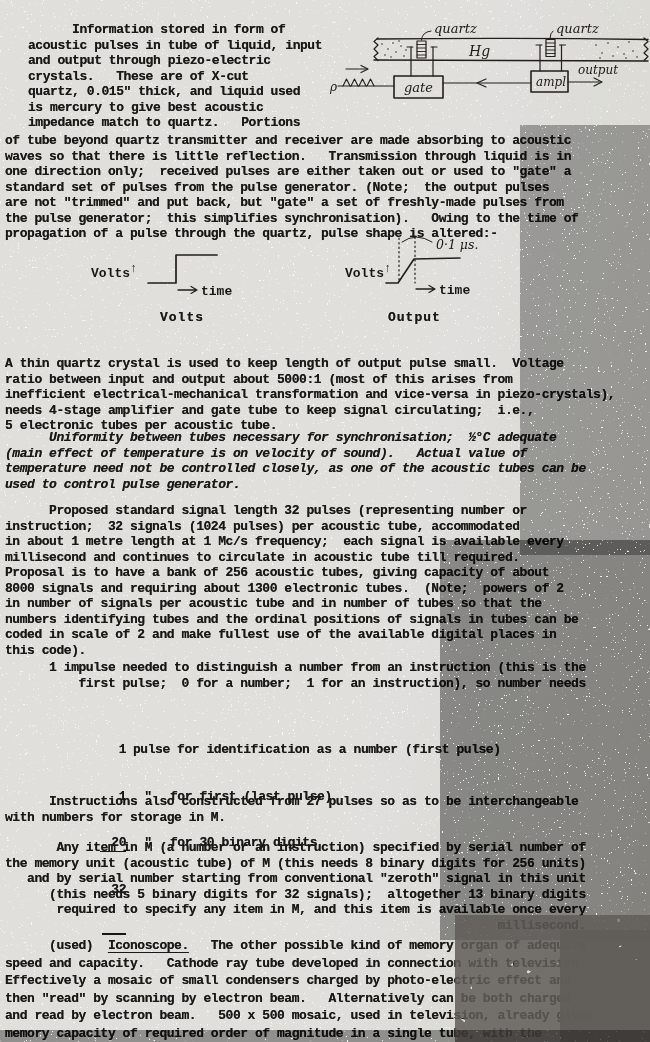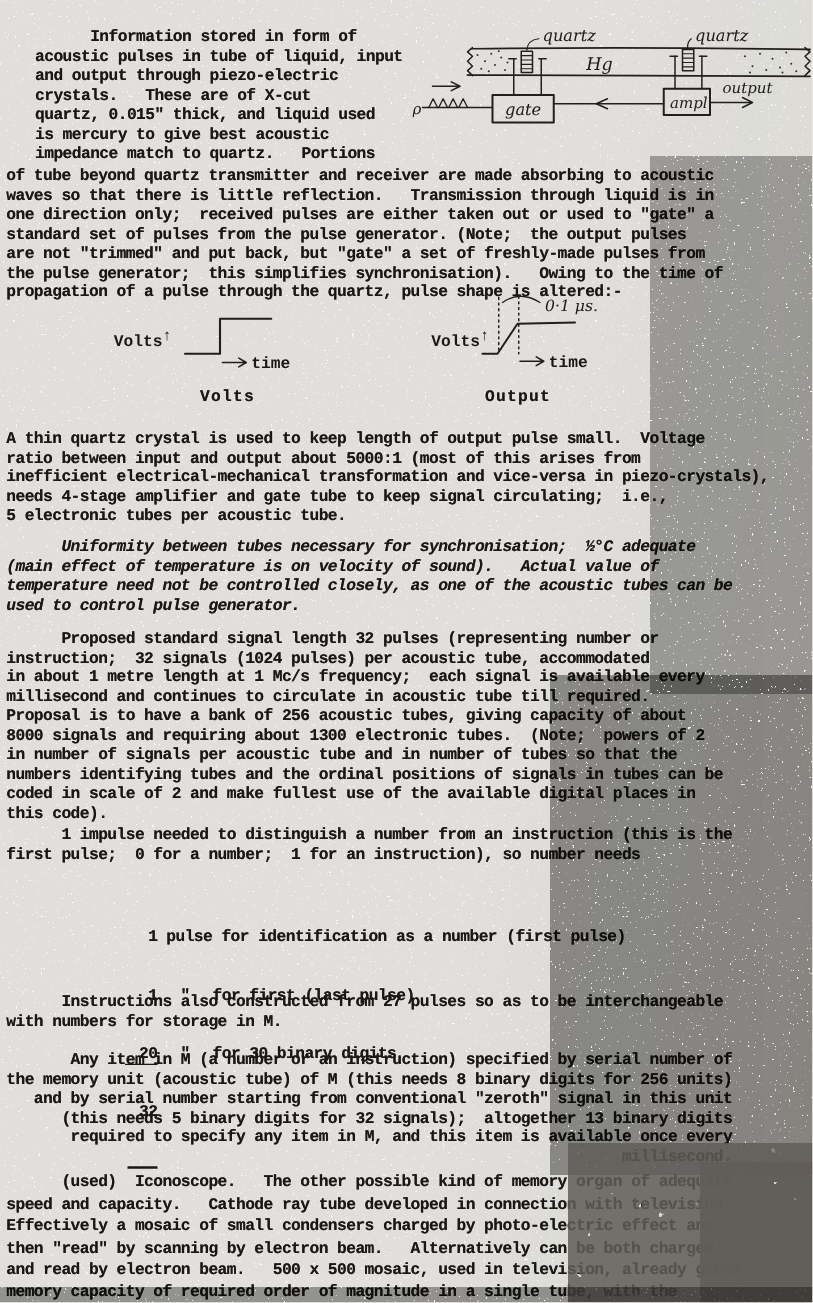--- a/index.html
+++ b/index.html
@@ -19,21 +19,21 @@
     white-space:pre;
     text-shadow:0 0 0.5px rgba(30,28,25,0.75);
   }
   .hand{
     font-family:"DejaVu Serif",serif;
     font-style:italic;
     fill:#23201c;
   }
   .ink{stroke:#26231f;fill:none;stroke-linecap:round;stroke-linejoin:round;}
   .caption{letter-spacing:1px;}
-  .uword{text-underline-offset:2.5px;}
+  .uword{text-decoration:underline;text-underline-offset:2.5px;}
   
   .sumtbl{position:absolute;left:100px;top:711px;font-family:"Liberation Mono",monospace;
     font-weight:700;font-size:13px;line-height:15.5px;letter-spacing:-0.45px;color:#1d1b18;
     text-shadow:0 0 0.5px rgba(30,28,25,0.75);white-space:pre;}
   .trow{height:15.5px;}
   .qty{display:inline-block;width:26px;text-align:right;}
   .qty-sum{border-bottom:1.6px solid #1d1b18;}
   .ditto{display:inline-block;width:44px;text-align:center;}
   .desc1{margin-left:7px;}
   .sum-dash{width:24px;border-top:2.6px solid #1d1b18;margin-top:5px;margin-left:2px;}
@@ -152,21 +152,21 @@
     <text x="7" y="44" font-family="Liberation Mono, monospace" font-weight="700" font-size="13" fill="#1d1b18" stroke="none"><tspan>Volts</tspan><tspan dy="-5" font-size="12">↑</tspan></text>
     <path d="M48 50 L 60 50 L 76 26 L 122 25" stroke-width="1.6"></path>
     <path d="M61 5 V 50 M77 4 V 50" stroke-width="1.2" stroke-dasharray="1.5,3"></path>
     <path d="M64 9 Q 78 -1 94 9" stroke-width="1"></path>
     <text class="hand" x="98" y="16" font-size="12.5" stroke="none">0·1 μs.</text>
     <path d="M78 56 H 96 M91 52.5 L 97 56 L 91 59.5" stroke-width="1.3"></path>
     <text x="101" y="60.5" font-family="Liberation Mono, monospace" font-weight="700" font-size="13" fill="#1d1b18" stroke="none">time</text>
   </svg>
   <div class="tw caption" style="left:388px;top:310px;">Output</div>
 
-  <div class="tw" style="left:5px;top:343px;font-family:Liberation Mono, monospace;">A thin quartz crystal is used to keep length of output pulse small.  Voltage
+  <div class="tw" style="left:5px;top:356px;font-family:Liberation Mono, monospace;">A thin quartz crystal is used to keep length of output pulse small.  Voltage
 ratio between input and output about 5000:1 (most of this arises from
 inefficient electrical-mechanical transformation and vice-versa in piezo-crystals),
 needs 4-stage amplifier and gate tube to keep signal circulating;  i.e.,
 5 electronic tubes per acoustic tube.</div>
 
   <div class="tw" style="left:5px;top:430px;font-style:italic;">      Uniformity between tubes necessary for synchronisation;  ½°C adequate
 (main effect of temperature is on velocity of sound).   Actual value of
 temperature need not be controlled closely, as one of the acoustic tubes can be
 used to control pulse generator.</div>
 
@@ -174,21 +174,21 @@
 instruction;  32 signals (1024 pulses) per acoustic tube, accommodated
 in about 1 metre length at 1 Mc/s frequency;  each signal is available every
 millisecond and continues to circulate in acoustic tube till required.
 Proposal is to have a bank of 256 acoustic tubes, giving capacity of about
 8000 signals and requiring about 1300 electronic tubes.  (Note;  powers of 2
 in number of signals per acoustic tube and in number of tubes so that the
 numbers identifying tubes and the ordinal positions of signals in tubes can be
 coded in scale of 2 and make fullest use of the available digital places in
 this code).</div>
 
-  <div class="tw" style="left:5px;top:660px;">      1 impulse needed to distinguish a number from an instruction (this is the
+  <div class="tw" style="left:5px;top:660px;text-align:right;">      1 impulse needed to distinguish a number from an instruction (this is the
 first pulse;  0 for a number;  1 for an instruction), so number needs</div>
 
   <div class="sumtbl">
     <div class="trow"><span class="qty">1</span><span class="desc1">pulse for identification as a number (first pulse)</span></div>
     <div class="trow"><span class="qty">1</span><span class="ditto">"</span><span>for first (last pulse)</span></div>
     <div class="trow"><span class="qty qty-sum">20</span><span class="ditto">"</span><span>for 30 binary digits</span></div>
     <div class="trow"><span class="qty">32</span></div>
     <div class="sum-dash"></div>
   </div>
 

